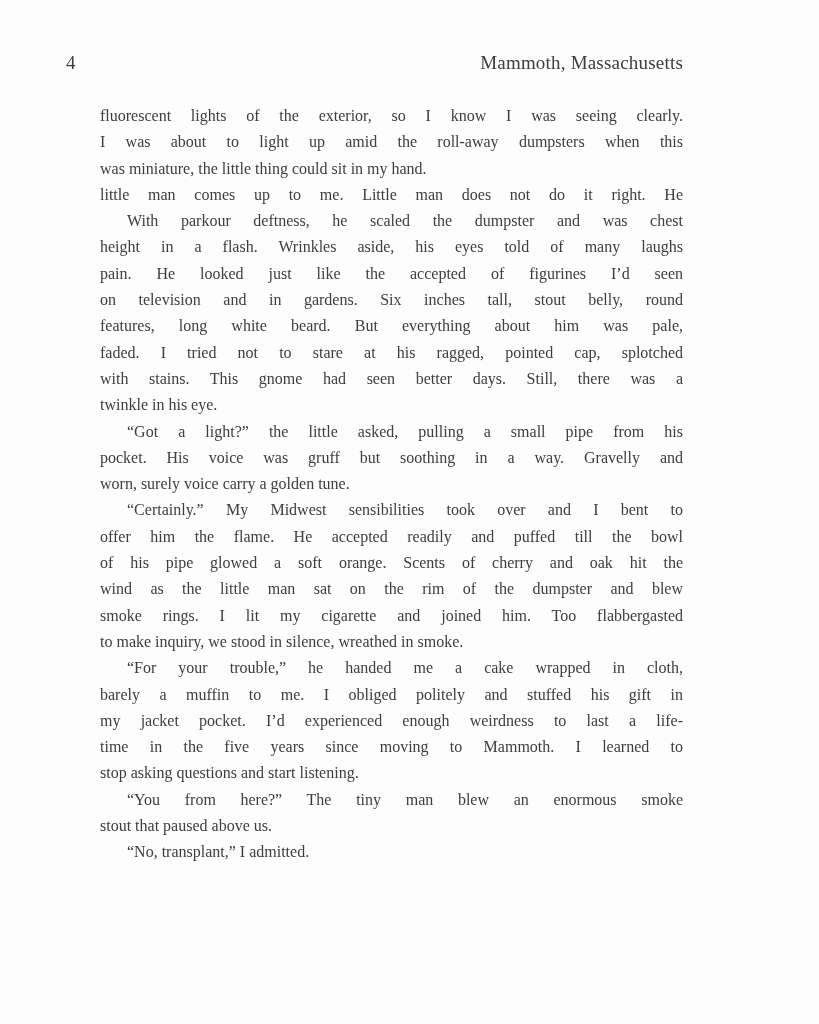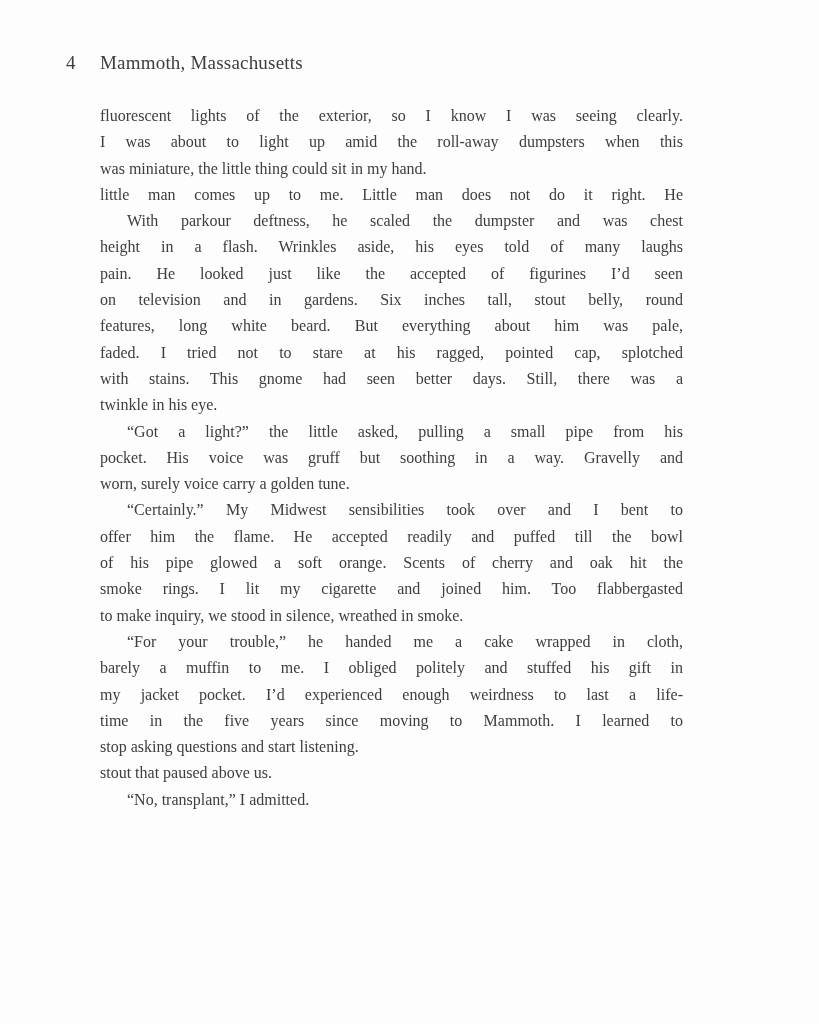--- a/index.html
+++ b/index.html
@@ -21,21 +21,21 @@
     left: 66px;
     top: 51px;
     font-size: 19px;
     line-height: 24px;
   }
   .runhead {
     position: absolute;
     left: 100px;
     top: 51px;
     width: 583px;
-    text-align: left;
+    text-align: right;
     font-size: 19px;
     line-height: 24px;
     letter-spacing: 0.2px;
   }
   .bodytext {
     position: absolute;
     left: 100px;
     top: 103px;
     width: 583px;
     font-size: 16px;
@@ -81,30 +81,32 @@
       </div>
       <div class="para indent">
         <div class="line first">“Got a light?” the little asked, pulling a small pipe from his</div>
         <div class="line">pocket. His voice was gruff but soothing in a way. Gravelly and</div>
         <div class="line last">worn, surely voice carry a golden tune.</div>
       </div>
       <div class="para indent">
         <div class="line first">“Certainly.” My Midwest sensibilities took over and I bent to</div>
         <div class="line">offer him the flame. He accepted readily and puffed till the bowl</div>
         <div class="line">of his pipe glowed a soft orange. Scents of cherry and oak hit the</div>
+        <div class="line">wind as the little man sat on the rim of the dumpster and blew</div>
         <div class="line">smoke rings. I lit my cigarette and joined him. Too flabbergasted</div>
         <div class="line last">to make inquiry, we stood in silence, wreathed in smoke.</div>
       </div>
       <div class="para indent">
         <div class="line first">“For your trouble,” he handed me a cake wrapped in cloth,</div>
         <div class="line">barely a muffin to me. I obliged politely and stuffed his gift in</div>
         <div class="line">my jacket pocket. I’d experienced enough weirdness to last a life-</div>
         <div class="line">time in the five years since moving to Mammoth. I learned to</div>
         <div class="line last">stop asking questions and start listening.</div>
       </div>
       <div class="para indent">
+        <div class="line first">“You from here?” The tiny man blew an enormous smoke</div>
         <div class="line last">stout that paused above us.</div>
       </div>
       <div class="para indent">
         <div class="line first last">“No, transplant,” I admitted.</div>
       </div>
     </div>
 </div>
 
 </body></html>

